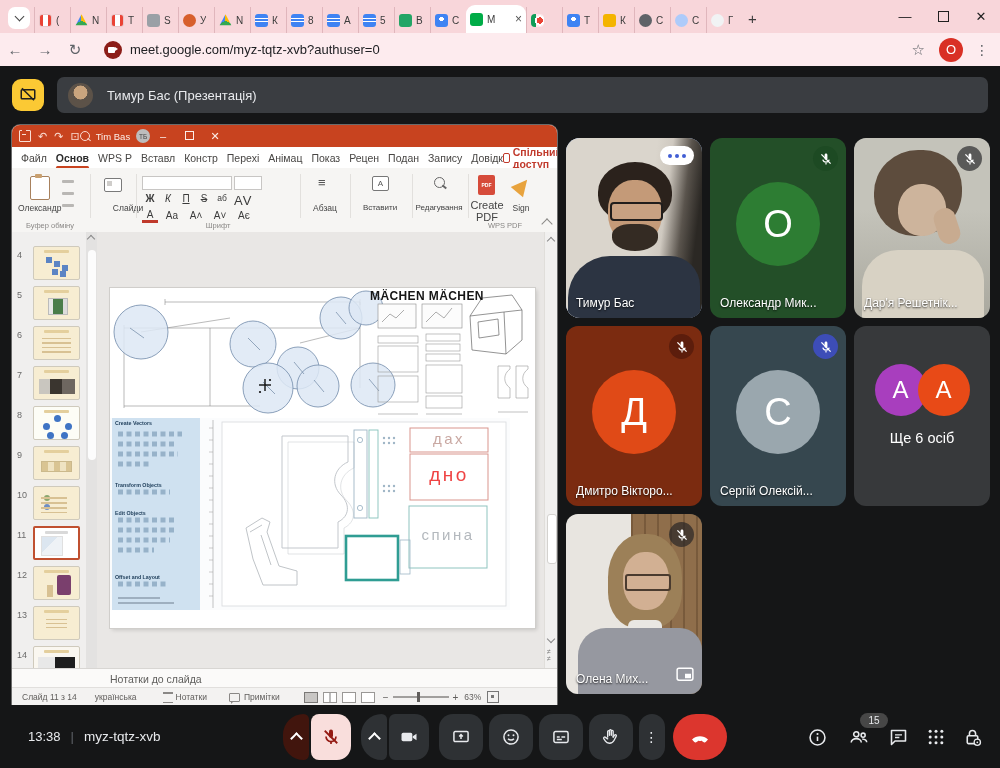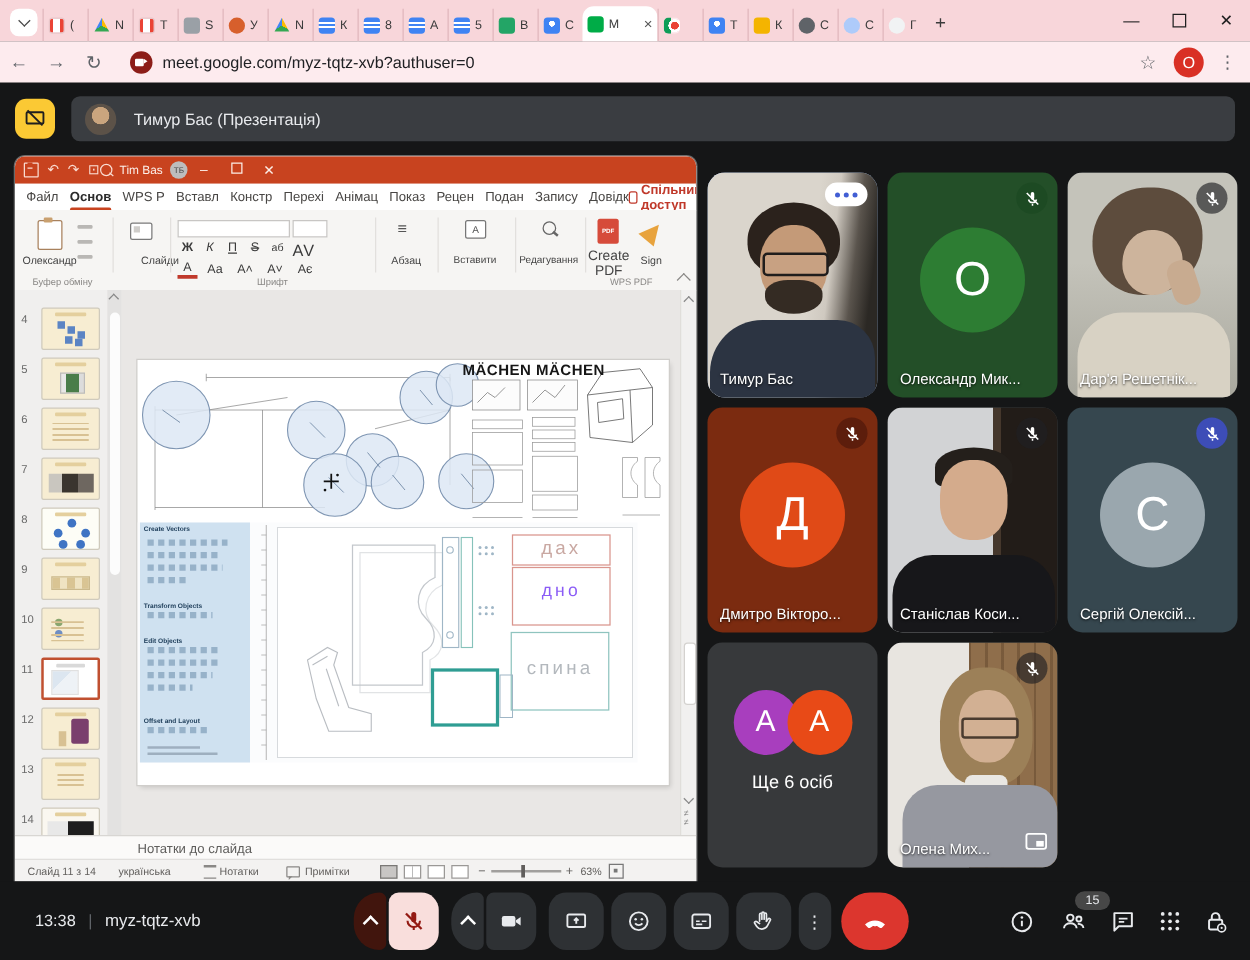--- a/index.html
+++ b/index.html
@@ -110,21 +110,21 @@
   .th14::after{content:"";position:absolute;left:4px;top:10px;right:4px;height:18px;background:linear-gradient(90deg,#e8e8e8 0 45%,#1e1e1e 45%);}
   #thumb-scroll{position:absolute;left:74px;top:0;width:11px;height:100%;background:#e3e2e1;}
   #thumb-scroll .sthumb{position:absolute;left:1.5px;width:8px;top:18px;height:210px;background:#fcfcfc;border-radius:4px;}
   #thumb-scroll .sarr{position:absolute;left:2px;top:4px;width:5px;height:5px;border-left:1.4px solid #888;border-top:1.4px solid #888;transform:rotate(45deg);}
   
   #slide{position:absolute;left:98px;top:56px;width:425px;height:340px;background:#fff;box-shadow:0 0 0 1px #d0cecb,2px 2px 4px rgba(0,0,0,.15);}
   #slide svg{position:absolute;left:0;top:0;}
   .slbl{position:absolute;text-align:center;letter-spacing:2.5px;color:#c9a8a2;}
   #lbl-title{left:260px;top:1px;width:164px;font-size:12px;font-weight:bold;letter-spacing:.4px;color:#161616;text-align:left;}
   #lbl-dah{left:300px;top:142px;width:78px;font-size:15px;}
-  #lbl-dno{left:300px;top:176px;width:78px;font-size:14px;color:#8b5cf6;}
+  #lbl-dno{left:300px;top:176px;width:78px;font-size:19px;color:#ef4444;}
   #lbl-spina{left:299px;top:238px;width:78px;font-size:15px;color:#b3b8bd;}
   .tool-head{position:absolute;left:5px;width:110px;font-size:8px;font-weight:bold;color:#23425e;transform:scale(.66);transform-origin:left top;text-align:left;letter-spacing:0;}
   
   #ppt-vscroll{position:absolute;right:0;top:0;width:12px;height:100%;background:#f1f0ef;border-left:1px solid #e0deda;}
   #ppt-vscroll .up{position:absolute;left:3px;top:6px;width:5px;height:5px;border-left:1.4px solid #888;border-top:1.4px solid #888;transform:rotate(45deg);}
   #ppt-vscroll .vthumb{position:absolute;left:2px;width:8px;top:282px;height:48px;background:#fff;border:1px solid #d4d2cf;border-radius:3px;}
   #ppt-vscroll .dn{position:absolute;left:3px;bottom:26px;width:5px;height:5px;border-right:1.4px solid #888;border-bottom:1.4px solid #888;transform:rotate(45deg);}
   #ppt-vscroll .pg{position:absolute;left:2px;bottom:6px;font-size:7px;color:#777;line-height:7px;}
   
   #notesbar{position:absolute;left:0;top:543px;width:100%;height:19px;background:#fbfaf9;border-top:1px solid #d8d6d3;display:flex;align-items:center;}
@@ -631,35 +631,20 @@
       <svg width="14" height="14" viewBox="0 0 14 14">
           <rect x="5.6" y="1.6" width="2.8" height="6.2" rx="1.4" fill="#fff"></rect>
           <path d="M3.8 7.6a3.3 3.3 0 0 0 6.4 0" stroke="#fff" stroke-width="1.2" fill="none"></path>
           <line x1="7" y1="11" x2="7" y2="12.6" stroke="#fff" stroke-width="1.2"></line>
           <line x1="2.4" y1="2.4" x2="11.6" y2="11.6" stroke="#fff" stroke-width="1.3"></line>
         </svg>
     </div>
     <span class="pname">Дмитро Вікторо...</span>
   </div>
 
-  <div class="tile">
-    <div class="vt-part s-bg"></div>
-    <div class="vt-part s-hair"></div>
-    <div class="vt-part s-face"></div>
-    <div class="vt-part s-body"></div>
-    <div class="micbadge mb-dark">
-      <svg width="14" height="14" viewBox="0 0 14 14">
-          <rect x="5.6" y="1.6" width="2.8" height="6.2" rx="1.4" fill="#fff"></rect>
-          <path d="M3.8 7.6a3.3 3.3 0 0 0 6.4 0" stroke="#fff" stroke-width="1.2" fill="none"></path>
-          <line x1="7" y1="11" x2="7" y2="12.6" stroke="#fff" stroke-width="1.2"></line>
-          <line x1="2.4" y1="2.4" x2="11.6" y2="11.6" stroke="#fff" stroke-width="1.3"></line>
-        </svg>
-    </div>
-    <span class="pname">Станіслав Коси...</span>
-  </div>
 
   <div class="tile" style="background:#36474f;">
     <div class="avcircle" style="background:#9aa7ae;">С</div>
     <div class="micbadge mb-blue">
       <svg width="14" height="14" viewBox="0 0 14 14">
           <rect x="5.6" y="1.6" width="2.8" height="6.2" rx="1.4" fill="#fff"></rect>
           <path d="M3.8 7.6a3.3 3.3 0 0 0 6.4 0" stroke="#fff" stroke-width="1.2" fill="none"></path>
           <line x1="7" y1="11" x2="7" y2="12.6" stroke="#fff" stroke-width="1.2"></line>
           <line x1="2.4" y1="2.4" x2="11.6" y2="11.6" stroke="#fff" stroke-width="1.3"></line>
         </svg>

